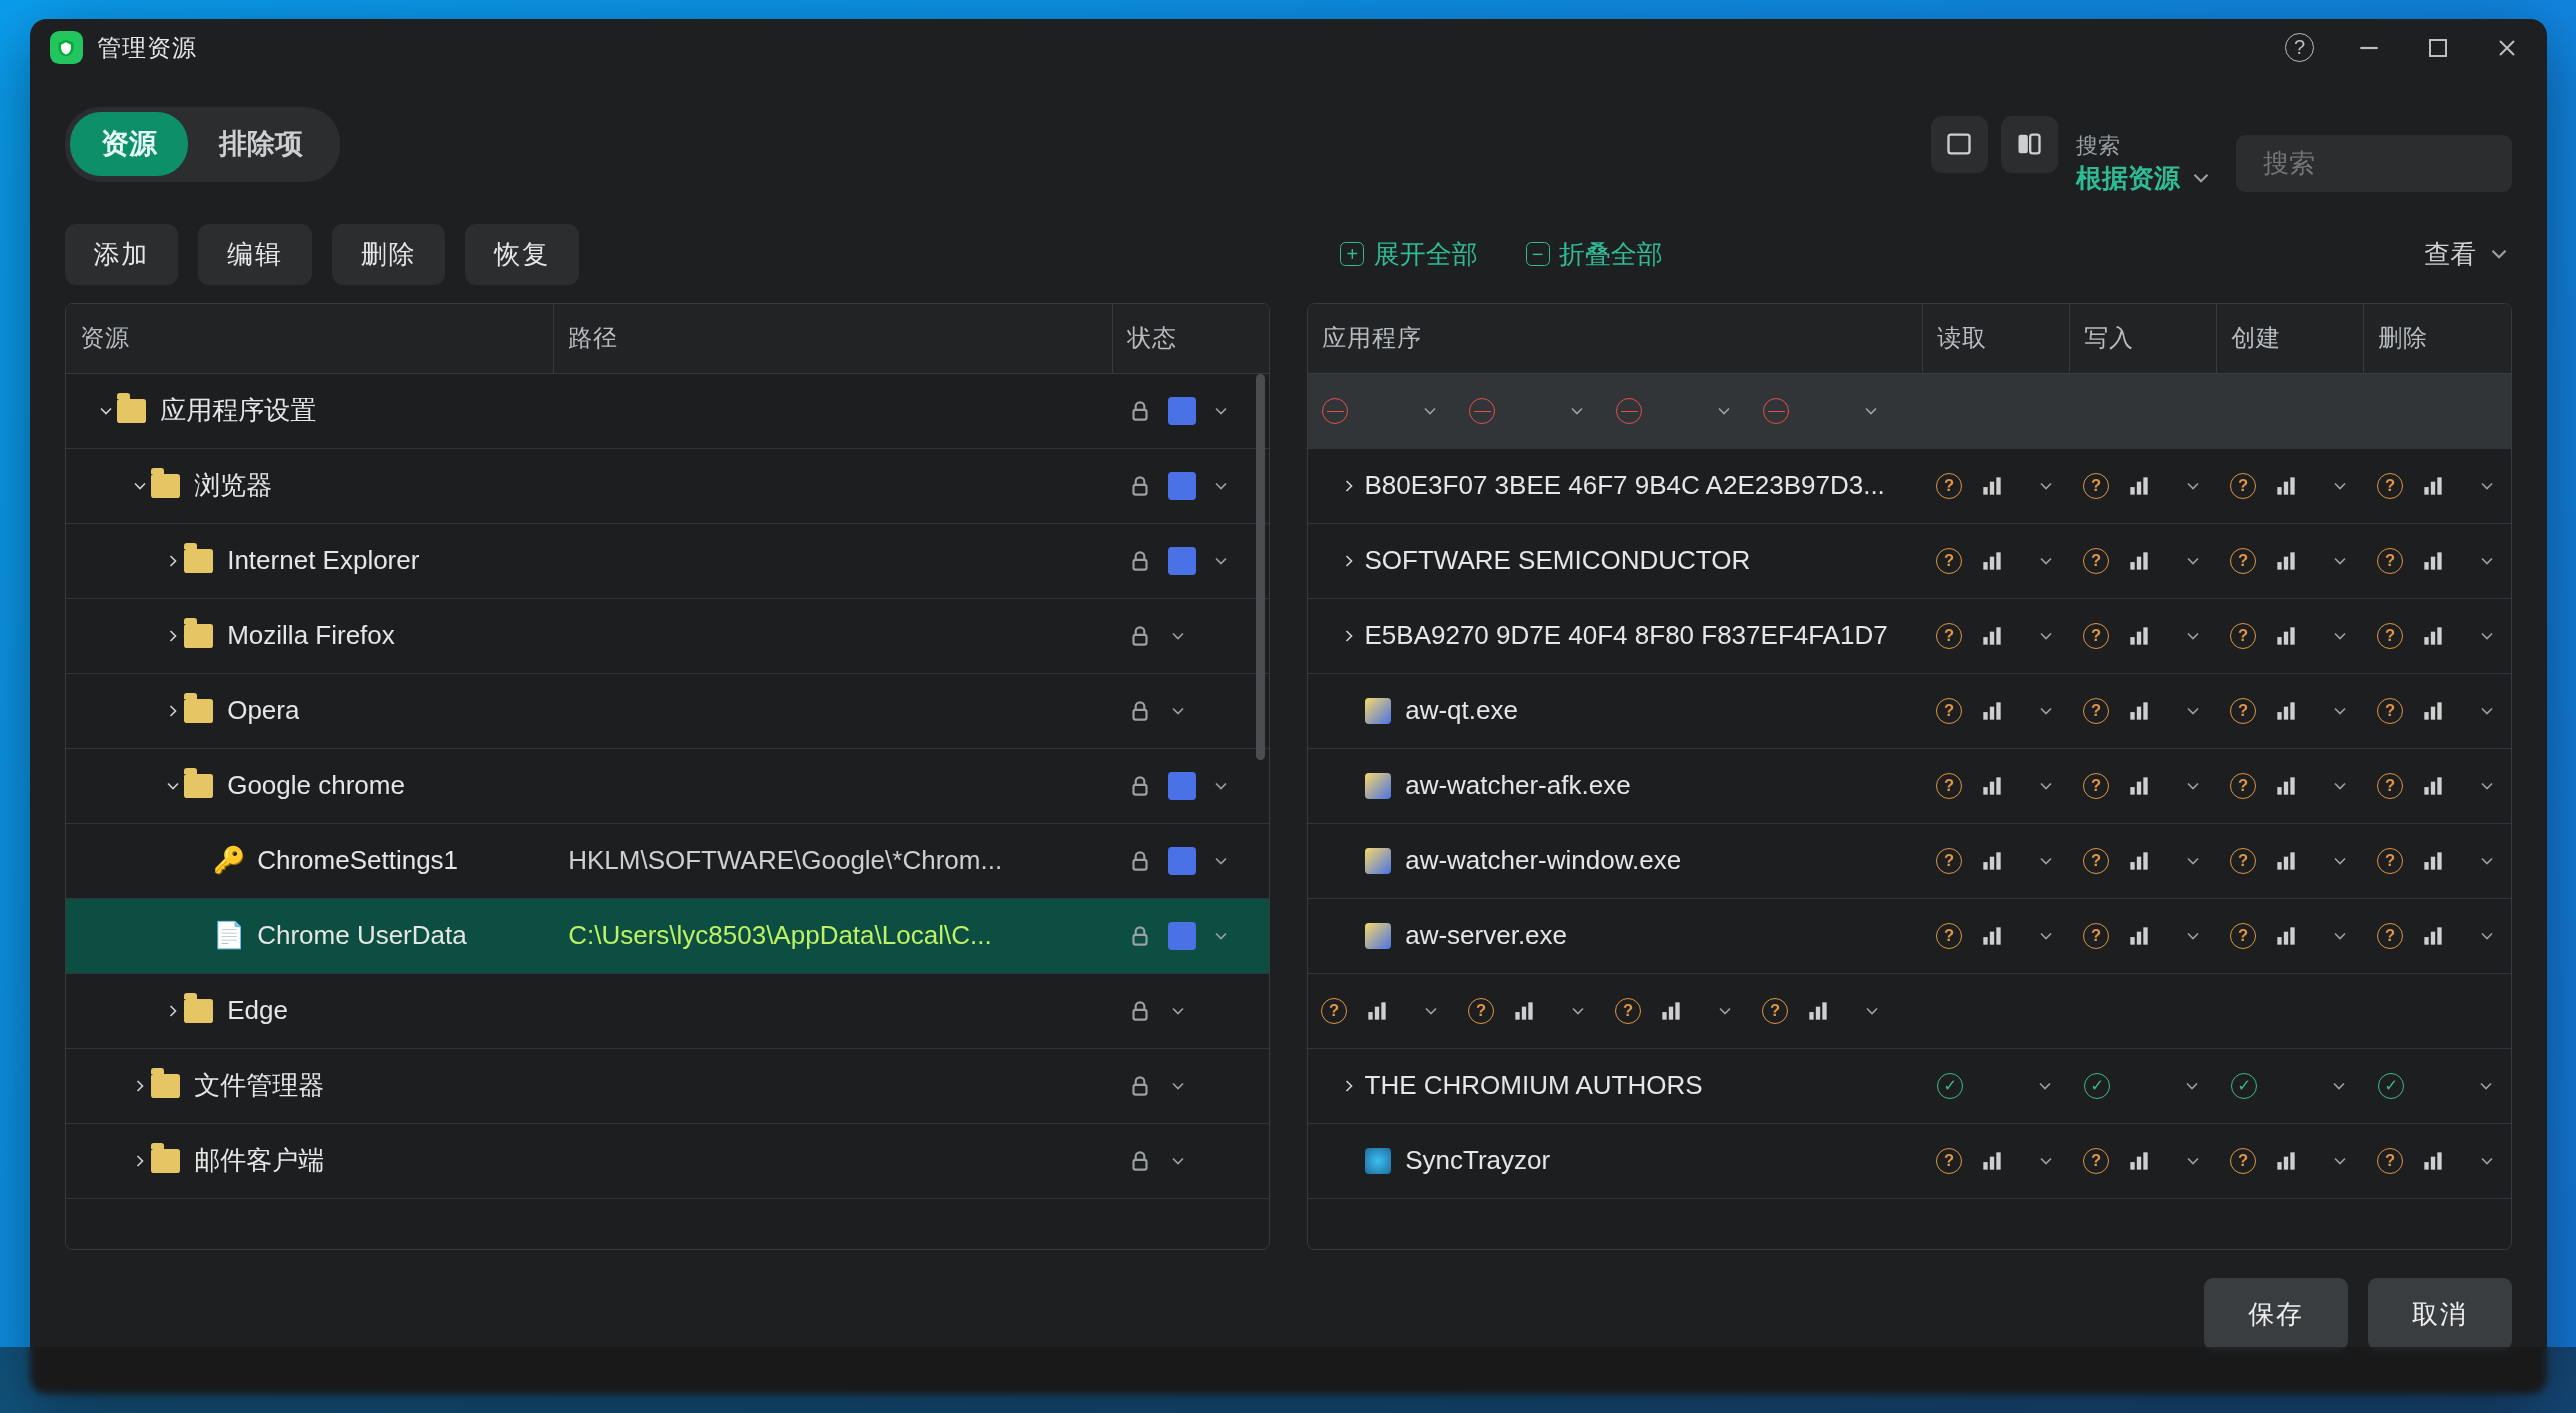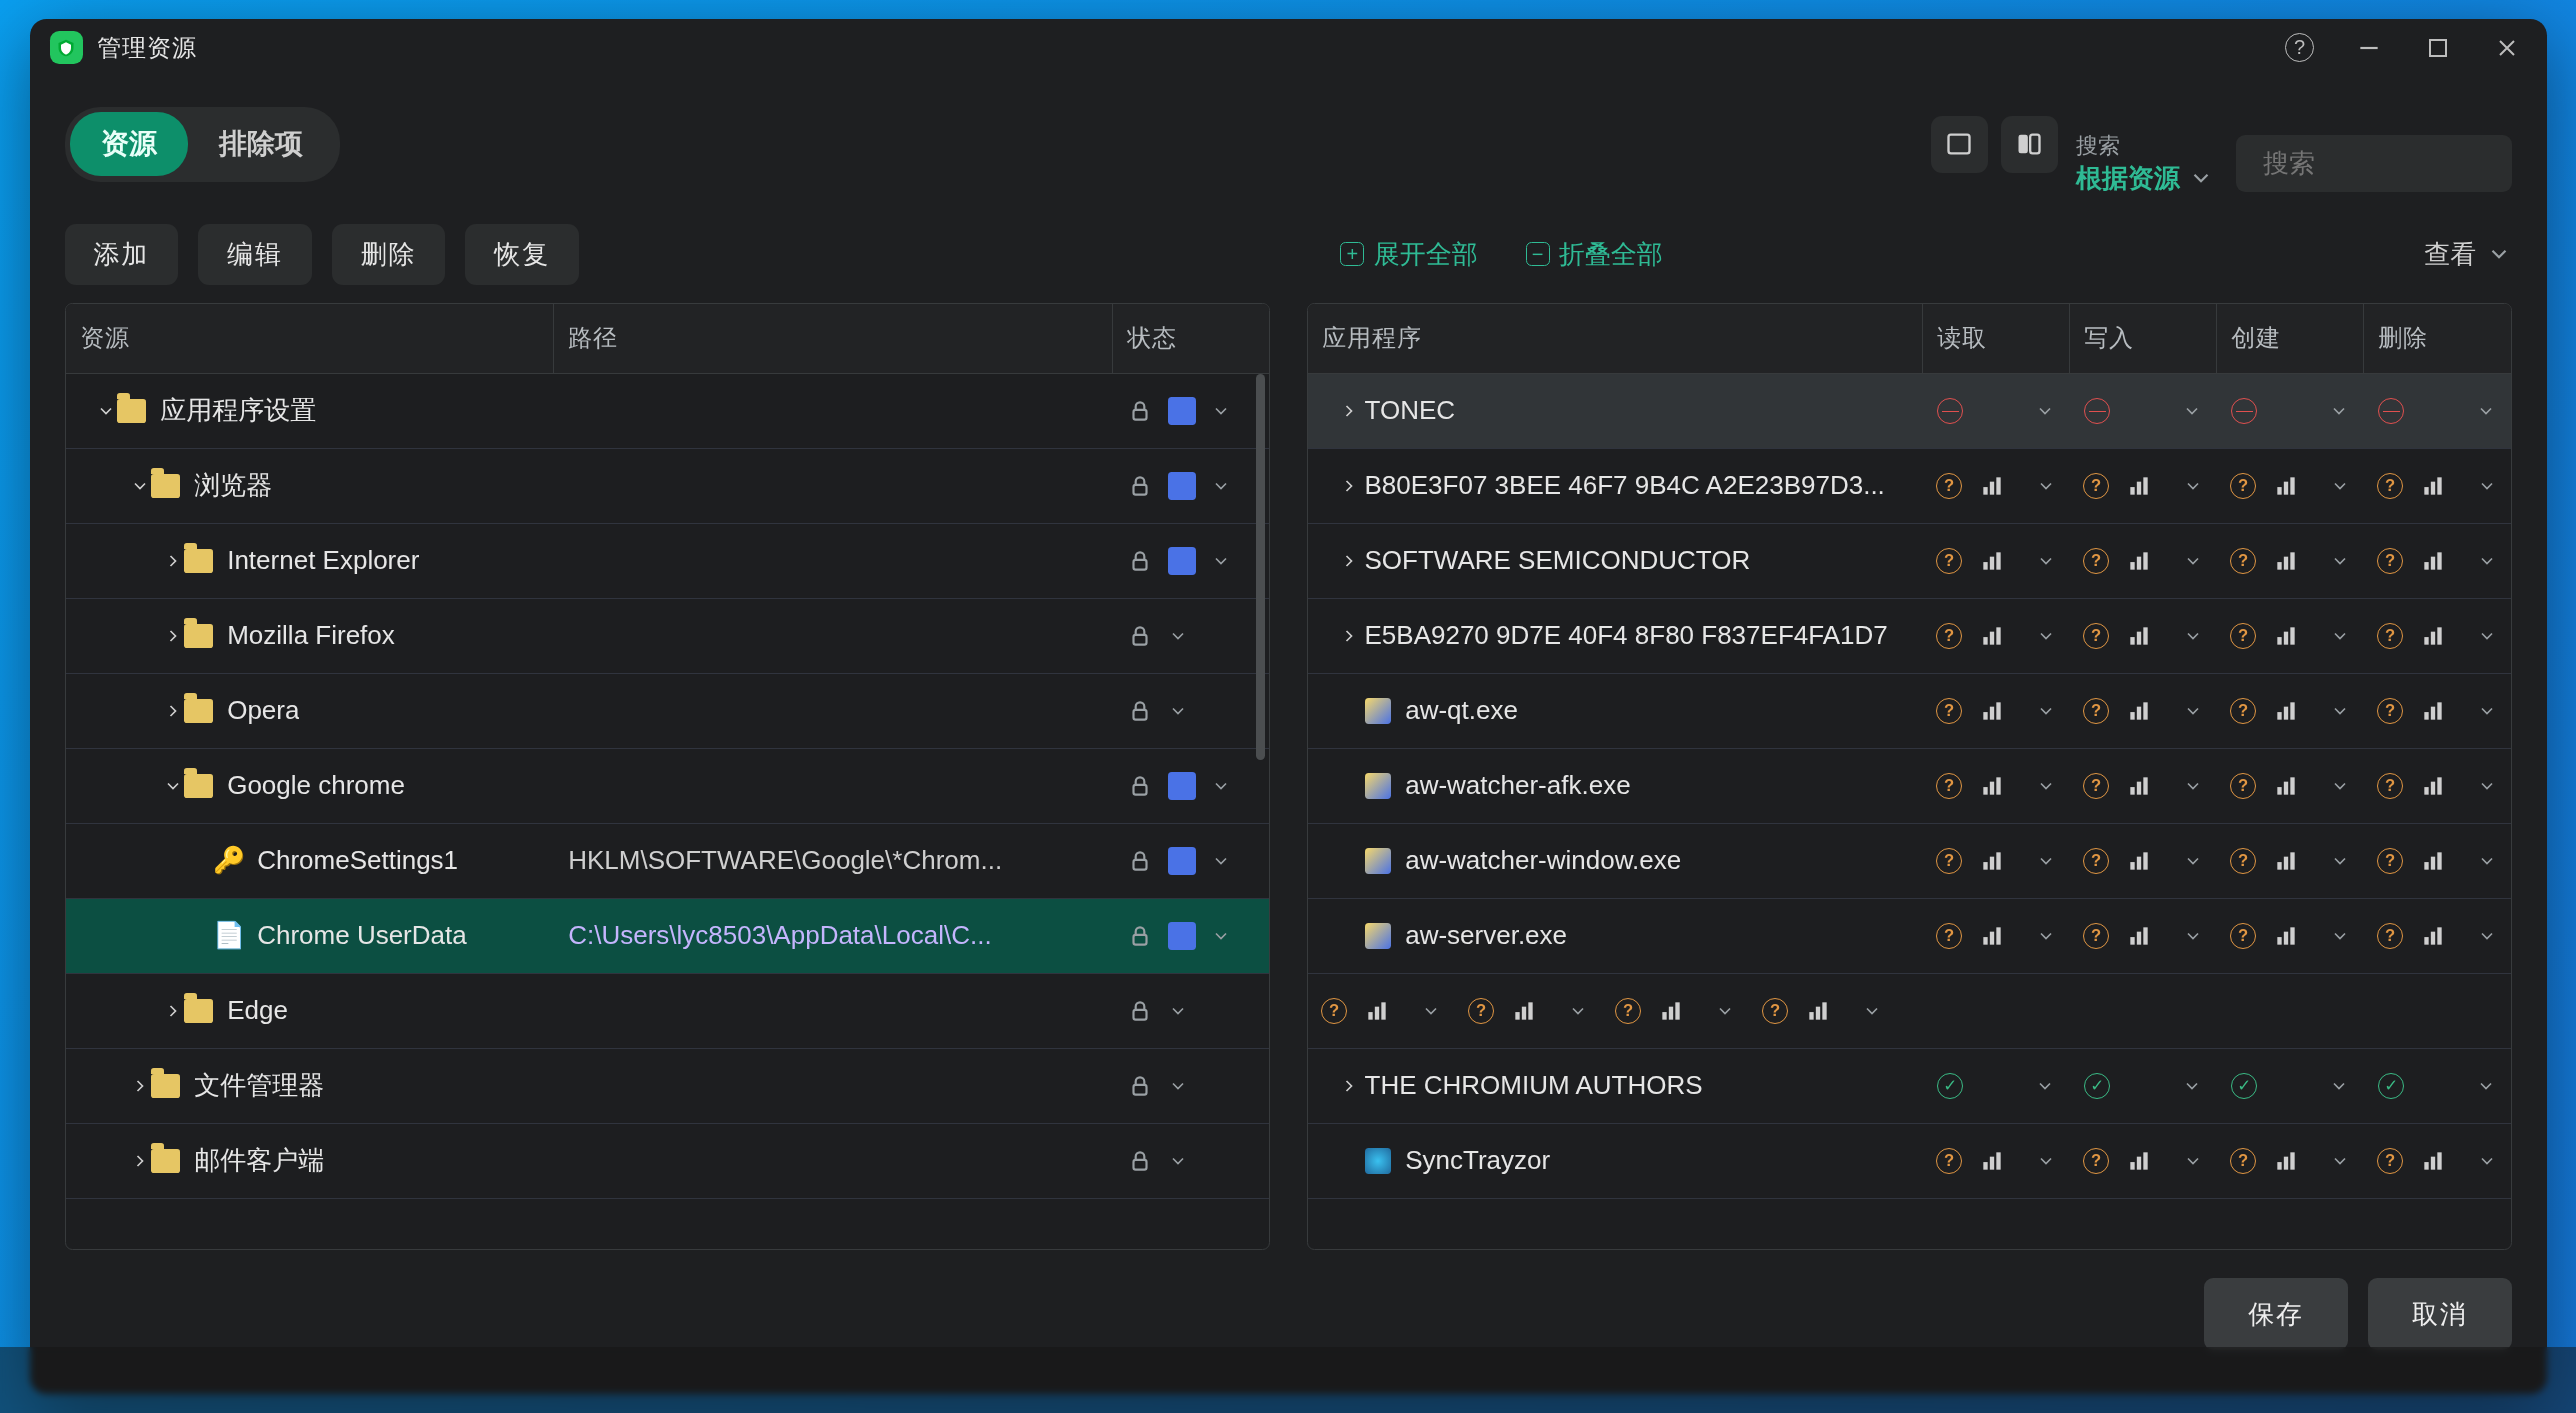--- a/index.html
+++ b/index.html
@@ -356,21 +356,21 @@
               </svg>
     </div>
           </div>
           <div class="row selected">
     <div class="cell" style="width:488px; padding-left:129px">
       <div class="chev"></div>
       <div class="regkey">📄</div>
       <span class="nametxt">Chrome UserData</span>
     </div>
     <div class="cell" style="flex:1">
-              <span class="nametxt" style="color:#c4b5fd">C:\Users\lyc8503\AppData\Local\C...</span>
+              <span class="nametxt" style="color:#bef264">C:\Users\lyc8503\AppData\Local\C...</span>
             </div>
     <div class="cell" style="width:156px; justify-content:flex-start">
       <svg class="lock" viewBox="0 0 24 24">
                 <rect x="6" y="11" width="12" height="9" rx="2" fill="none" stroke="#9aa0a4" stroke-width="2"></rect>
                 <path d="M8 11V8a4 4 0 018 0v3" fill="none" stroke="#9aa0a4" stroke-width="2"></path>
               </svg>
       <div class="bluebox"></div>
       <svg class="dd" viewBox="0 0 24 24" width="20" height="20">
                 <path d="M6 9l6 6 6-6" fill="none" stroke="#9aa0a4" stroke-width="2"></path>
               </svg>
@@ -454,29 +454,20 @@
     <div class="panel">
       <div class="phead">
         <div class="pcol n">应用程序</div>
         <div class="pcol s">读取</div>
         <div class="pcol s">写入</div>
         <div class="pcol s">创建</div>
         <div class="pcol s">删除</div>
       </div>
       <div class="pbody" id="rightBody">
           <div class="row highlight">
-    <div class="cell n" style="padding-left:26px">
-      <div class="chev" style="width:31px">
-                <svg width="20" height="20" viewBox="0 0 24 24">
-                  <path d="M9 6l6 6-6 6" fill="none" stroke="#cfcfcf" stroke-width="2"></path>
-                </svg>
-              </div>
-
-      <span class="nametxt">TONEC</span>
-    </div>
     <div class="cell s">
               <div class="ico cred"></div>
               <div style="flex:1"></div>
               <svg class="dd" viewBox="0 0 24 24" width="20" height="20">
                 <path d="M6 9l6 6 6-6" fill="none" stroke="#9aa0a4" stroke-width="2"></path>
               </svg>
             </div>
     <div class="cell s">
               <div class="ico cred"></div>
               <div style="flex:1"></div>

